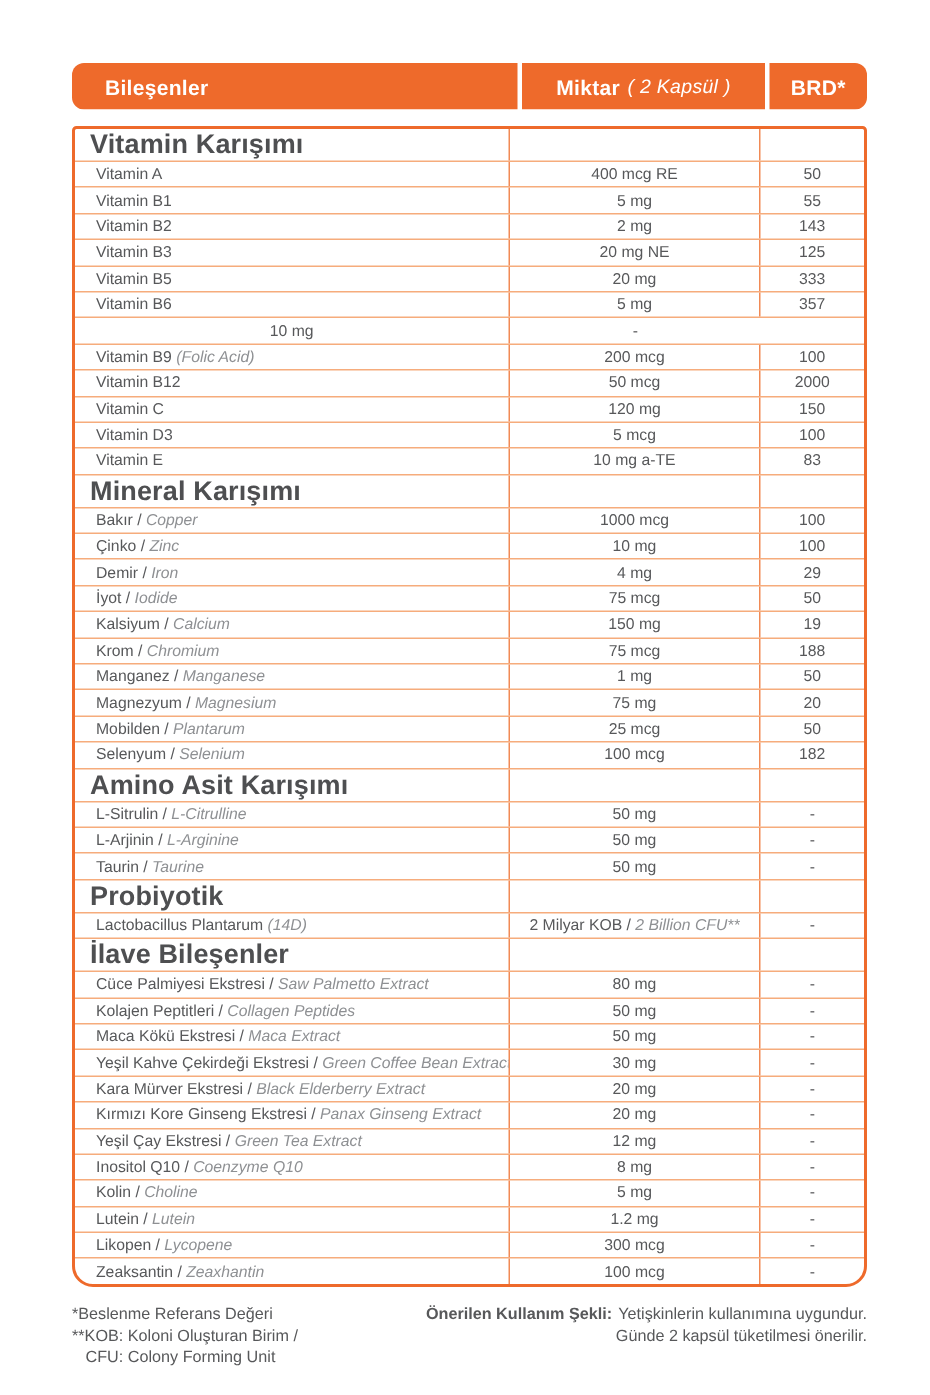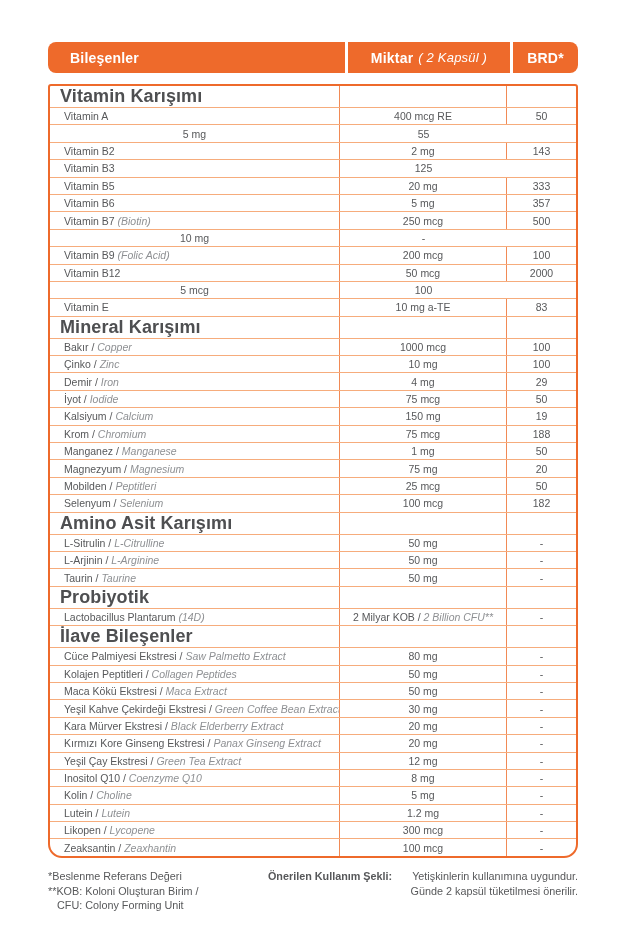--- a/index.html
+++ b/index.html
@@ -54,21 +54,21 @@
 
   
   .foot{
     position:absolute;left:48px;top:869px;width:530px;
     display:flex;justify-content:space-between;
     font-size:10.8px;color:#57585A;line-height:14.5px;
   }
   .foot-left{text-align:left;}
   .foot-left .indent{padding-left:9px;}
   .foot-right{text-align:right;}
-  .foot-right .lbl{font-weight:bold;margin-right:20px;}
+  .foot-right .lbl{font-weight:bold;margin-right:4px;}
 </style>
 </head>
 <body>
 
 <div class="sheet">
 
   <div class="tablewrap">
 
     <div class="headbar">
       <div class="headcell first">
@@ -96,20 +96,23 @@
             <span>Vitamin A</span>
           </div>
           <div class="c mid">
             <span>400 mcg RE</span>
           </div>
           <div class="c brd">
             <span>50</span>
           </div>
         </div>
         <div class="row">
+          <div class="c name">
+            <span>Vitamin B1</span>
+          </div>
           <div class="c mid">
             <span>5 mg</span>
           </div>
           <div class="c brd">
             <span>55</span>
           </div>
         </div>
         <div class="row">
           <div class="c name">
             <span>Vitamin B2</span>
@@ -118,20 +121,23 @@
             <span>2 mg</span>
           </div>
           <div class="c brd">
             <span>143</span>
           </div>
         </div>
         <div class="row">
           <div class="c name">
             <span>Vitamin B3</span>
           </div>
+          <div class="c mid">
+            <span>20 mg NE</span>
+          </div>
           <div class="c brd">
             <span>125</span>
           </div>
         </div>
         <div class="row">
           <div class="c name">
             <span>Vitamin B5</span>
           </div>
           <div class="c mid">
             <span>20 mg</span>
@@ -142,33 +148,20 @@
         </div>
         <div class="row">
           <div class="c name">
             <span>Vitamin B6</span>
           </div>
           <div class="c mid">
             <span>5 mg</span>
           </div>
           <div class="c brd">
             <span>357</span>
-          </div>
-        </div>
-        <div class="row">
-          <div class="c name">
-            <span>Vitamin B7</span>
-            <span class="sep"> </span>
-            <span class="note">(Biotin)</span>
-          </div>
-          <div class="c mid">
-            <span>250 mcg</span>
-          </div>
-          <div class="c brd">
-            <span>500</span>
           </div>
         </div>
         <div class="row">
           <div class="c mid">
             <span>10 mg</span>
           </div>
           <div class="c brd">
             <span>-</span>
           </div>
         </div>
@@ -190,20 +183,34 @@
             <span>Vitamin B12</span>
           </div>
           <div class="c mid">
             <span>50 mcg</span>
           </div>
           <div class="c brd">
             <span>2000</span>
           </div>
         </div>
         <div class="row">
+          <div class="c name">
+            <span>Vitamin C</span>
+          </div>
+          <div class="c mid">
+            <span>120 mg</span>
+          </div>
+          <div class="c brd">
+            <span>150</span>
+          </div>
+        </div>
+        <div class="row">
+          <div class="c name">
+            <span>Vitamin D3</span>
+          </div>
           <div class="c mid">
             <span>5 mcg</span>
           </div>
           <div class="c brd">
             <span>100</span>
           </div>
         </div>
         <div class="row">
           <div class="c name">
             <span>Vitamin E</span>
@@ -323,21 +330,21 @@
             <span>75 mg</span>
           </div>
           <div class="c brd">
             <span>20</span>
           </div>
         </div>
         <div class="row">
           <div class="c name">
             <span>Mobilden</span>
             <span class="sep"> / </span>
-            <span class="en">Peptitleri</span>
+            <span class="en">Plantarum</span>
           </div>
           <div class="c mid">
             <span>25 mcg</span>
           </div>
           <div class="c brd">
             <span>50</span>
           </div>
         </div>
         <div class="row">
           <div class="c name">

